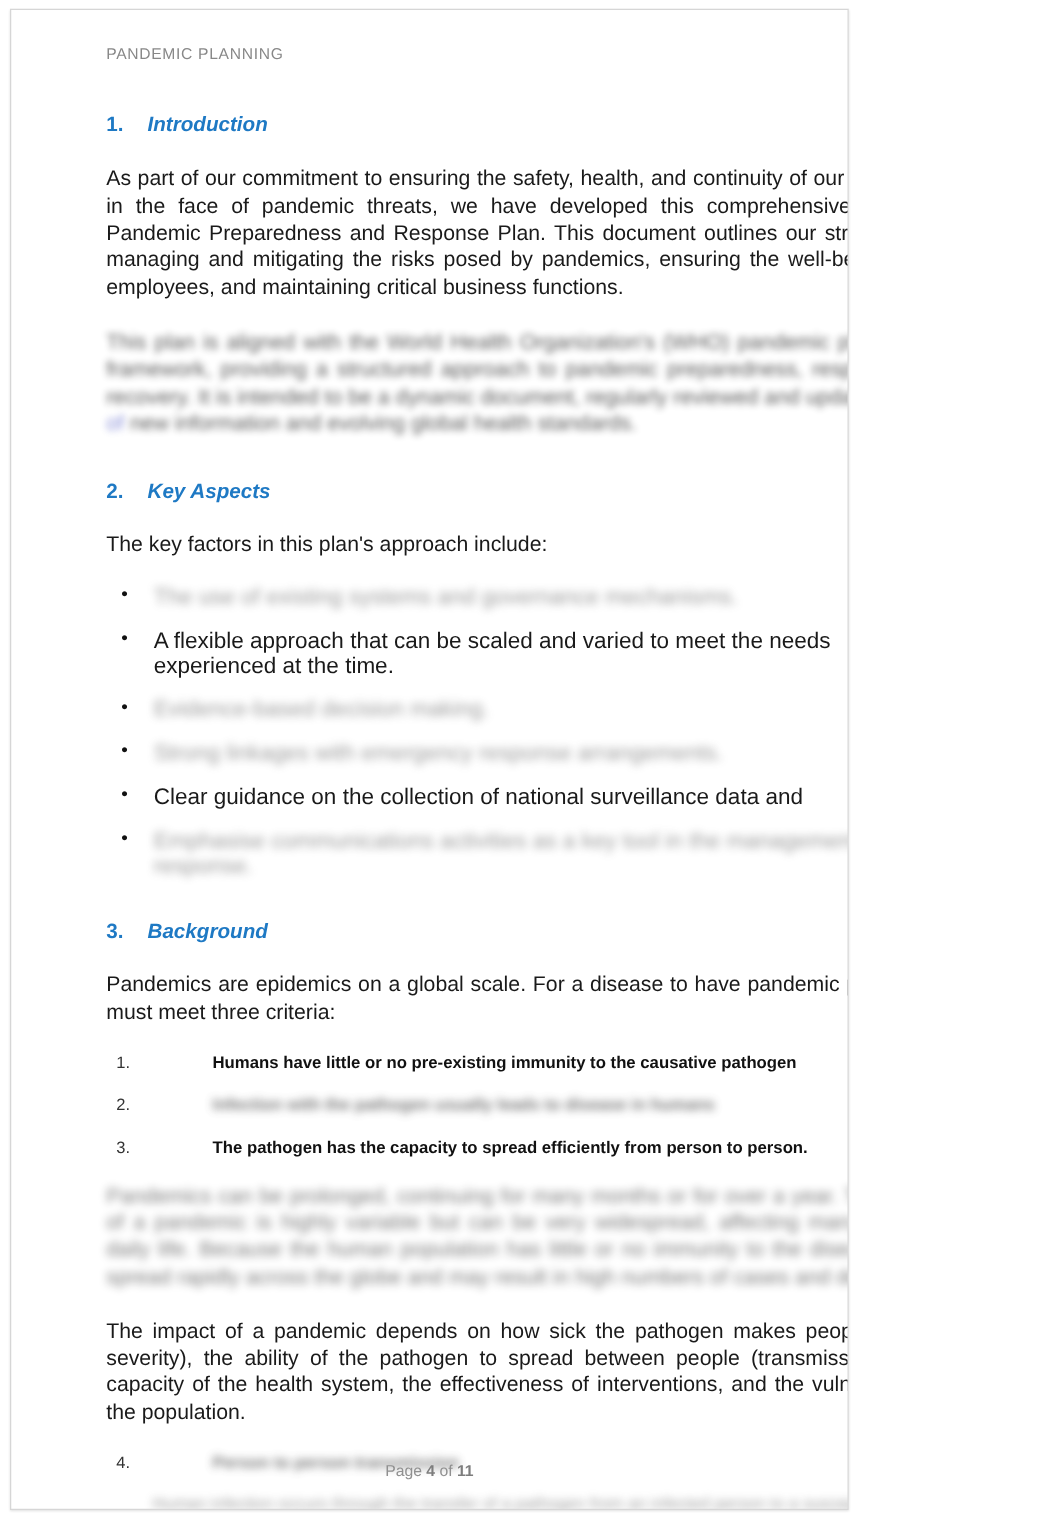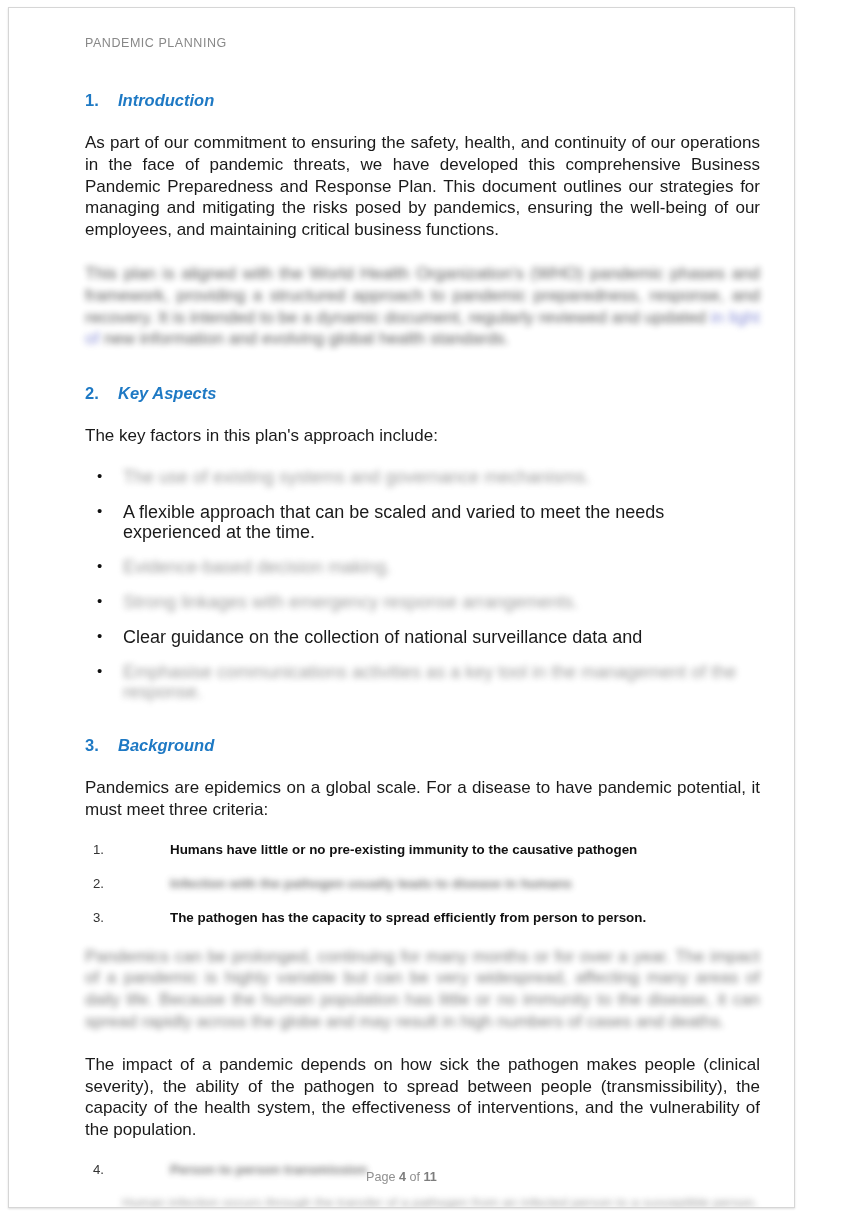--- a/index.html
+++ b/index.html
@@ -10,21 +10,21 @@
   body {
     width: 845px;
     height: 1222px;
     font-family: "Liberation Sans", sans-serif;
     overflow: hidden;
   }
   .page {
     position: absolute;
     left: 8px;
     top: 7px;
-    width: 787px;
+    width: 671px;
     height: 1201px;
     background: #ffffff;
     border: 1px solid #d6d6d6;
     box-shadow: 0 1px 2px rgba(0,0,0,0.13);
     box-sizing: border-box;
     overflow: hidden;
   }
   .content {
     position: absolute;
     left: 76px;

